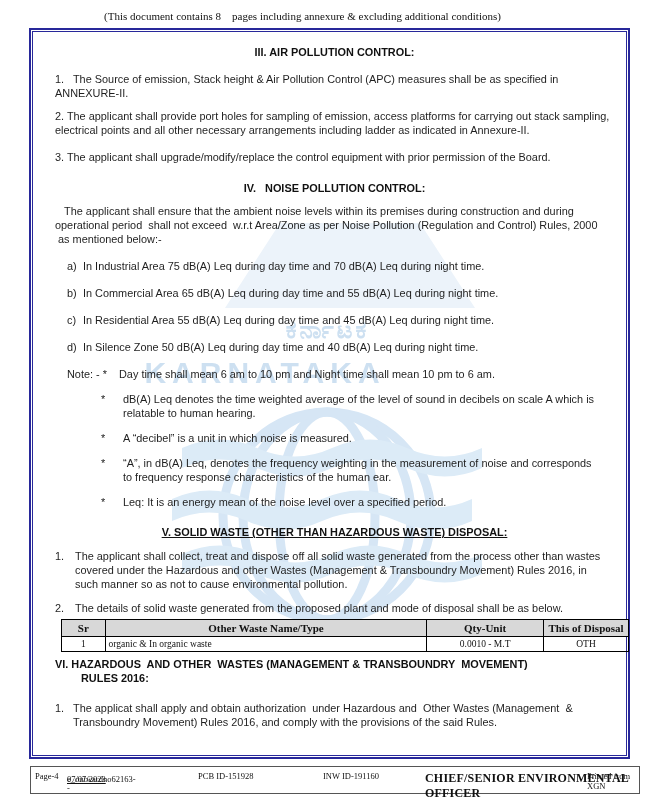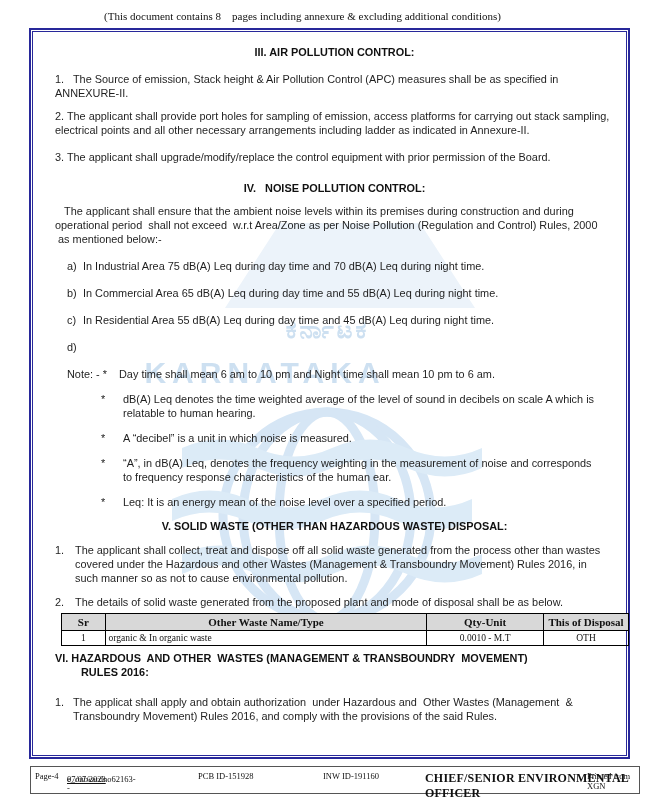--- a/index.html
+++ b/index.html
@@ -126,20 +126,21 @@
       <div class="zone-item">
         <span class="marker">b)</span>
         <span>In Commercial Area 65 dB(A) Leq during day time and 55 dB(A) Leq during night time.</span>
       </div>
       <div class="zone-item">
         <span class="marker">c)</span>
         <span>In Residential Area 55 dB(A) Leq during day time and 45 dB(A) Leq during night time.</span>
       </div>
       <div class="zone-item">
         <span class="marker">d)</span>
+        <span>In Silence Zone 50 dB(A) Leq during day time and 40 dB(A) Leq during night time.</span>
       </div>
 
       <div class="note-line">
         <span class="marker">Note: - *</span>
         <span>Day time shall mean 6 am to 10 pm and Night time shall mean 10 pm to 6 am.</span>
       </div>
 
       <div class="bullet">
         <span class="marker">*</span>
         <span class="txt">dB(A) Leq denotes the time weighted average of the level of sound in decibels on scale A which is relatable to human hearing.</span>
@@ -150,21 +151,21 @@
       </div>
       <div class="bullet">
         <span class="marker">*</span>
         <span class="txt">“A”, in dB(A) Leq, denotes the frequency weighting in the measurement of noise and corresponds to frequency response characteristics of the human ear.</span>
       </div>
       <div class="bullet">
         <span class="marker">*</span>
         <span class="txt">Leq: It is an energy mean of the noise level over a specified period.</span>
       </div>
 
-      <div class="sec-title" style="margin-top:10px;">V. SOLID WASTE (OTHER THAN HAZARDOUS WASTE) DISPOSAL:</div>
+      <div class="sec-title" style="margin-top:16px;text-decoration:underline;">V. SOLID WASTE (OTHER THAN HAZARDOUS WASTE) DISPOSAL:</div>
       <div class="flex-item" style="margin-top:10px;">
         <span class="marker">1.</span>
         <span style="max-width:536px;">The applicant shall collect, treat and dispose off all solid waste generated from the process other than wastes covered under the Hazardous and other Wastes (Management &amp; Transboundry Movement) Rules 2016, in such manner so as not to cause environmental pollution.</span>
       </div>
       <div class="flex-item" style="margin-top:10px;">
         <span class="marker">2.</span>
         <span>The details of solid waste generated from the proposed plant and mode of disposal shall be as below.</span>
       </div>
 
       <table class="waste">

